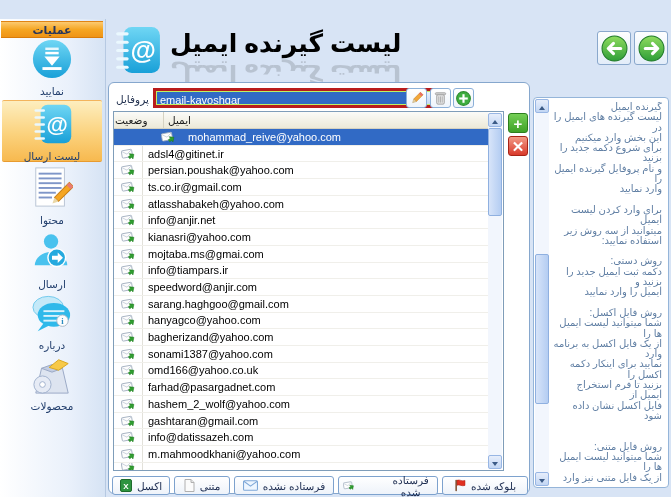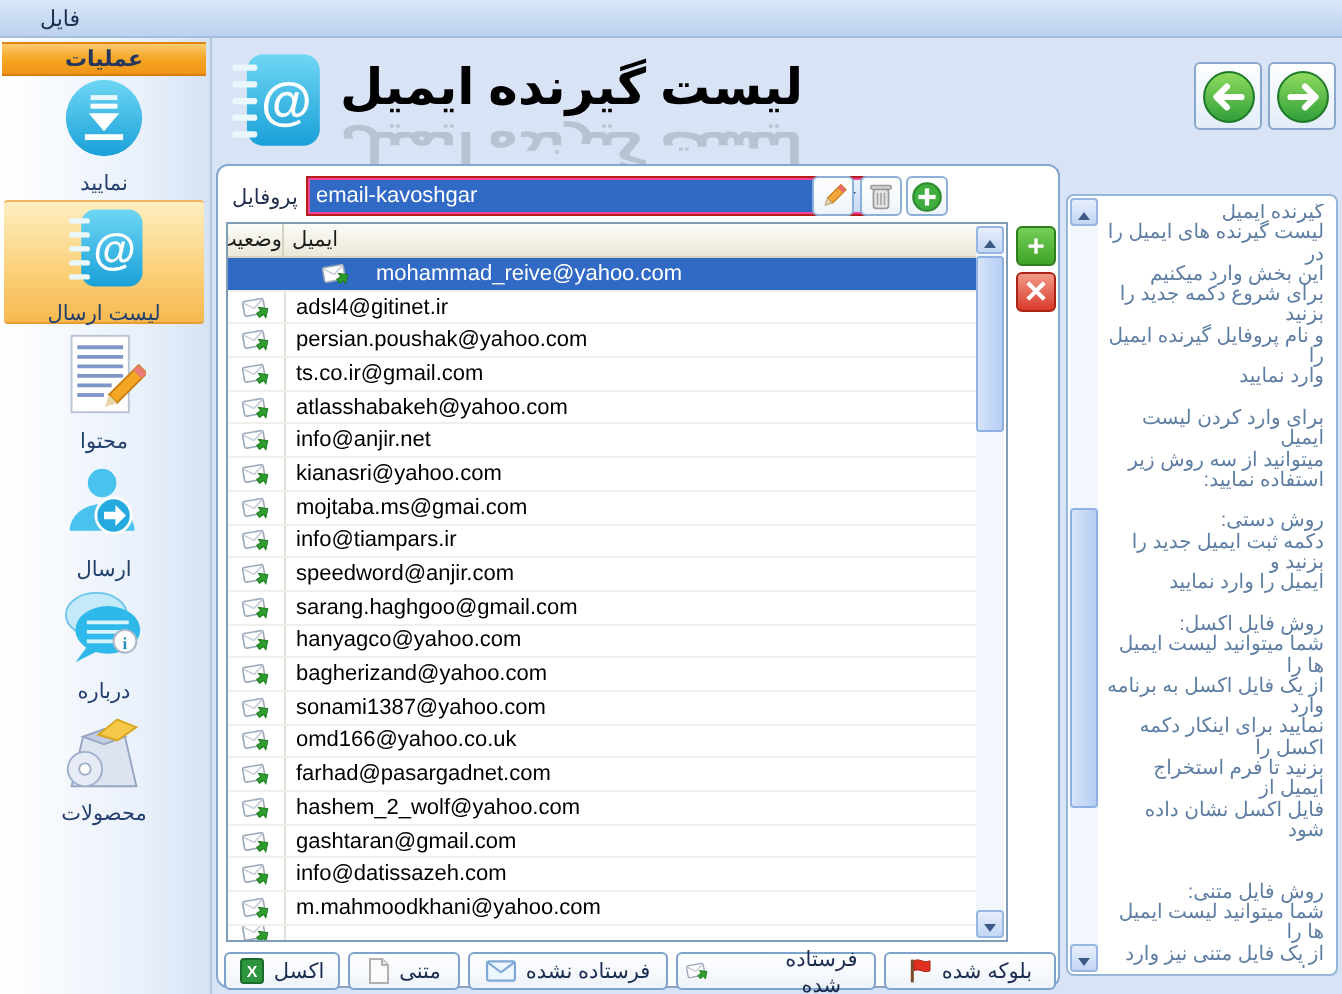--- a/index.html
+++ b/index.html
@@ -27,36 +27,36 @@
   .title-mirror{position:absolute;left:170px;top:58px;font-size:25px;font-weight:bold;color:#000;
     transform:scaleY(-.9);opacity:.14;}
   .nav-buttons{position:absolute;left:597px;top:31px;display:flex;gap:3px;}
   .nav-btn{width:34px;height:34px;background:linear-gradient(#fdfefe,#e3edf9);
     border:1px solid #8aa8cc;border-radius:3px;display:flex;align-items:center;justify-content:center;cursor:pointer;padding:0;}
   
   .content-panel{position:absolute;left:108px;top:82px;width:422px;height:412px;
     background:#fff;border:1px solid #86a7cd;border-radius:6px;}
   .profile-row{position:absolute;left:4px;top:5px;right:4px;height:21px;}
   .profile-label{position:absolute;left:3px;top:5px;font-size:10.5px;color:#22314f;direction:rtl;}
-  .profile-combo{position:absolute;left:40px;top:0;width:281px;height:20px;background:#ec4899;
-    border:1px solid #b91c1c;cursor:pointer;}
+  .profile-combo{position:absolute;left:40px;top:0;width:281px;height:20px;background:#bef264;
+    border:3px solid #b91c1c;cursor:pointer;}
   .combo-sel{position:absolute;left:1px;top:1px;bottom:1px;right:17px;background:#316ac5;
     color:#fff;font-size:11px;line-height:16px;padding-left:3px;white-space:nowrap;overflow:hidden;}
   .combo-arrow-btn{position:absolute;right:1px;top:1px;bottom:1px;width:15px;
     background:linear-gradient(#e9f0fb,#c6d9f5);border-left:1px solid #9ebce4;}
   .combo-arrow-btn .tri-down{margin:6px auto 0;}
   .mini-btn{position:absolute;top:0;width:21px;height:20px;background:linear-gradient(#ffffff,#eef4fb);
     border:1px solid #8cb0d8;border-radius:3px;display:flex;align-items:center;justify-content:center;cursor:pointer;padding:0;}
   .mini-edit{left:293px;} .mini-del{left:317px;} .mini-add{left:340px;}
   
   .email-table{position:absolute;left:4px;top:28px;width:391px;height:360px;
     border:1px solid #7f9db9;background:#fff;}
   .et-header{position:absolute;left:0;right:15px;top:0;height:17px;display:flex;
     background:linear-gradient(#fbfbf8,#ece9d8);border-bottom:1px solid #d5d2c2;font-size:10.5px;color:#1c1c1c;}
-  .col-status{width:28px;border-right:1px solid #d5d2c2;overflow:hidden;direction:rtl;
+  .col-status{width:50px;border-right:1px solid #d5d2c2;overflow:hidden;direction:rtl;
     text-align:left;padding:2px 0 0 1px;white-space:nowrap;}
   .col-email{flex:1;padding:2px 0 0 4px;direction:rtl;text-align:left;}
   .et-body{position:absolute;left:0;right:15px;top:17px;bottom:0;overflow:hidden;}
   .et-row{height:16.7px;display:flex;align-items:center;border-bottom:1px solid #f0efea;background:#fff;}
   .et-row .st{width:29px;text-align:center;border-right:1px solid #e2e1da;height:100%;
     display:flex;align-items:center;justify-content:center;}
   .et-row .em{flex:1;font-size:11px;color:#000;padding-left:5px;white-space:nowrap;overflow:hidden;}
   .et-row.selected{background:#316ac5;padding-left:40px;}
   .et-row.selected .em{color:#fff;}
   .et-row.selected .st{border-right-color:#316ac5;}
@@ -107,23 +107,20 @@
     </linearGradient>
     <linearGradient id="gGreen" x1="0" y1="0" x2="0" y2="1">
       <stop offset="0" stop-color="#8fdc5f"></stop>
         <stop offset="1" stop-color="#2f9e38"></stop>
     </linearGradient>
   </defs>
 </svg>
 
 <div class="window">
 
-  <div class="menubar">
-    <span class="menu-file">فایل</span>
-  </div>
 
   <div class="sidebar">
     <div class="sidebar-header">عملیات</div>
 
     <div class="side-item" style="top:19px;height:60px;">
       <svg width="42" height="42" viewBox="0 0 44 44">
         <circle cx="22" cy="22" r="20" fill="url(#gBlue)"></circle>
         <rect x="15" y="10" width="14" height="2.6" fill="#fff" opacity=".85"></rect>
         <rect x="15" y="14.5" width="14" height="2.6" fill="#fff"></rect>
         <polygon points="14,19.5 30,19.5 22,29" fill="#fff"></polygon>

